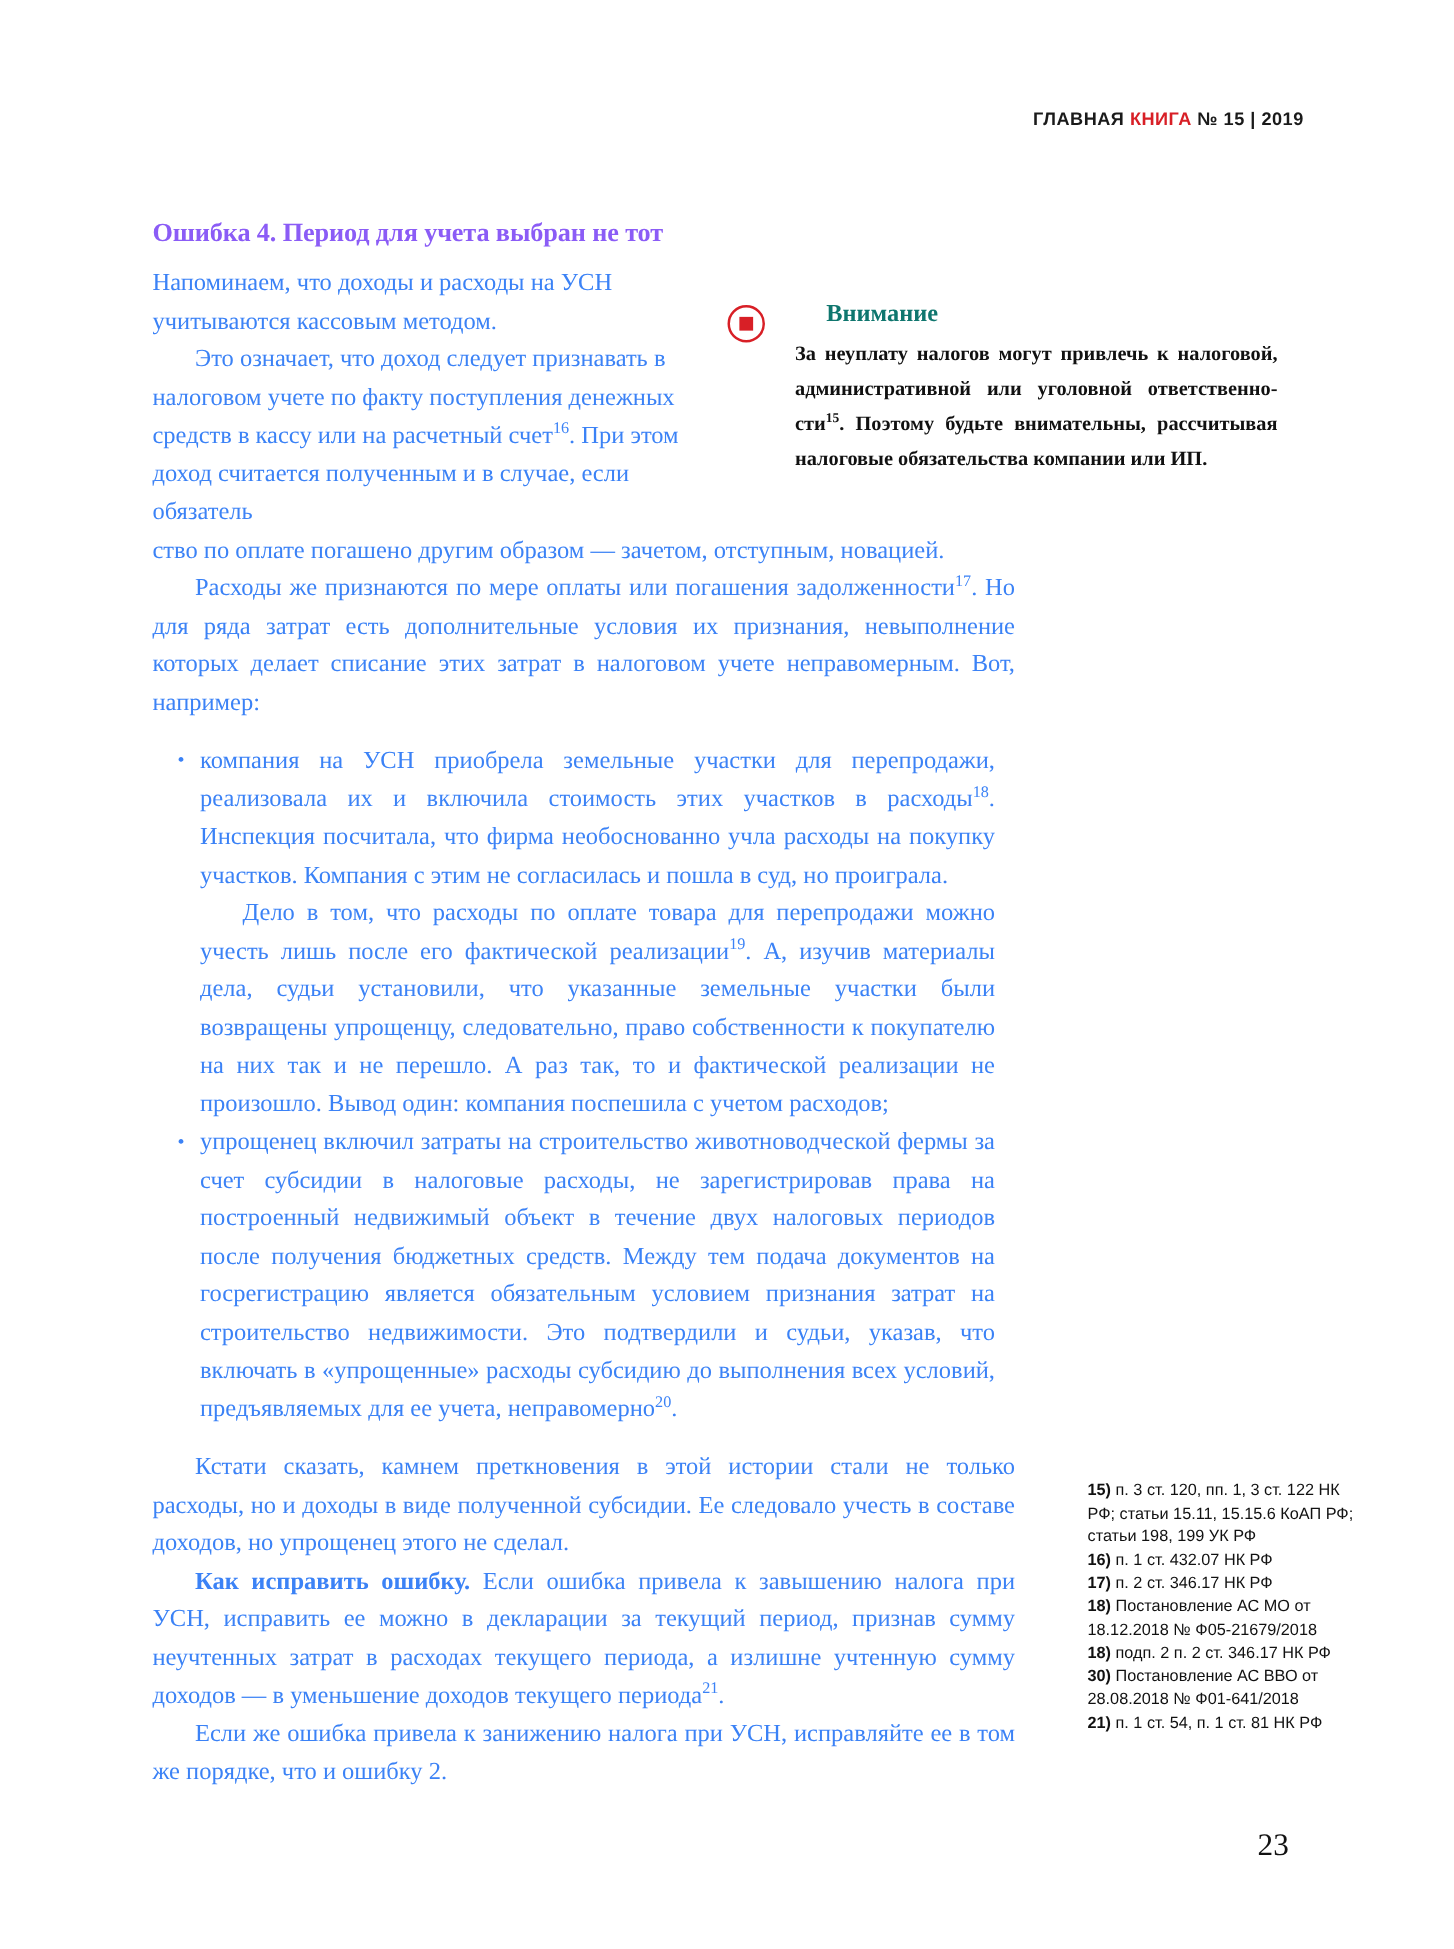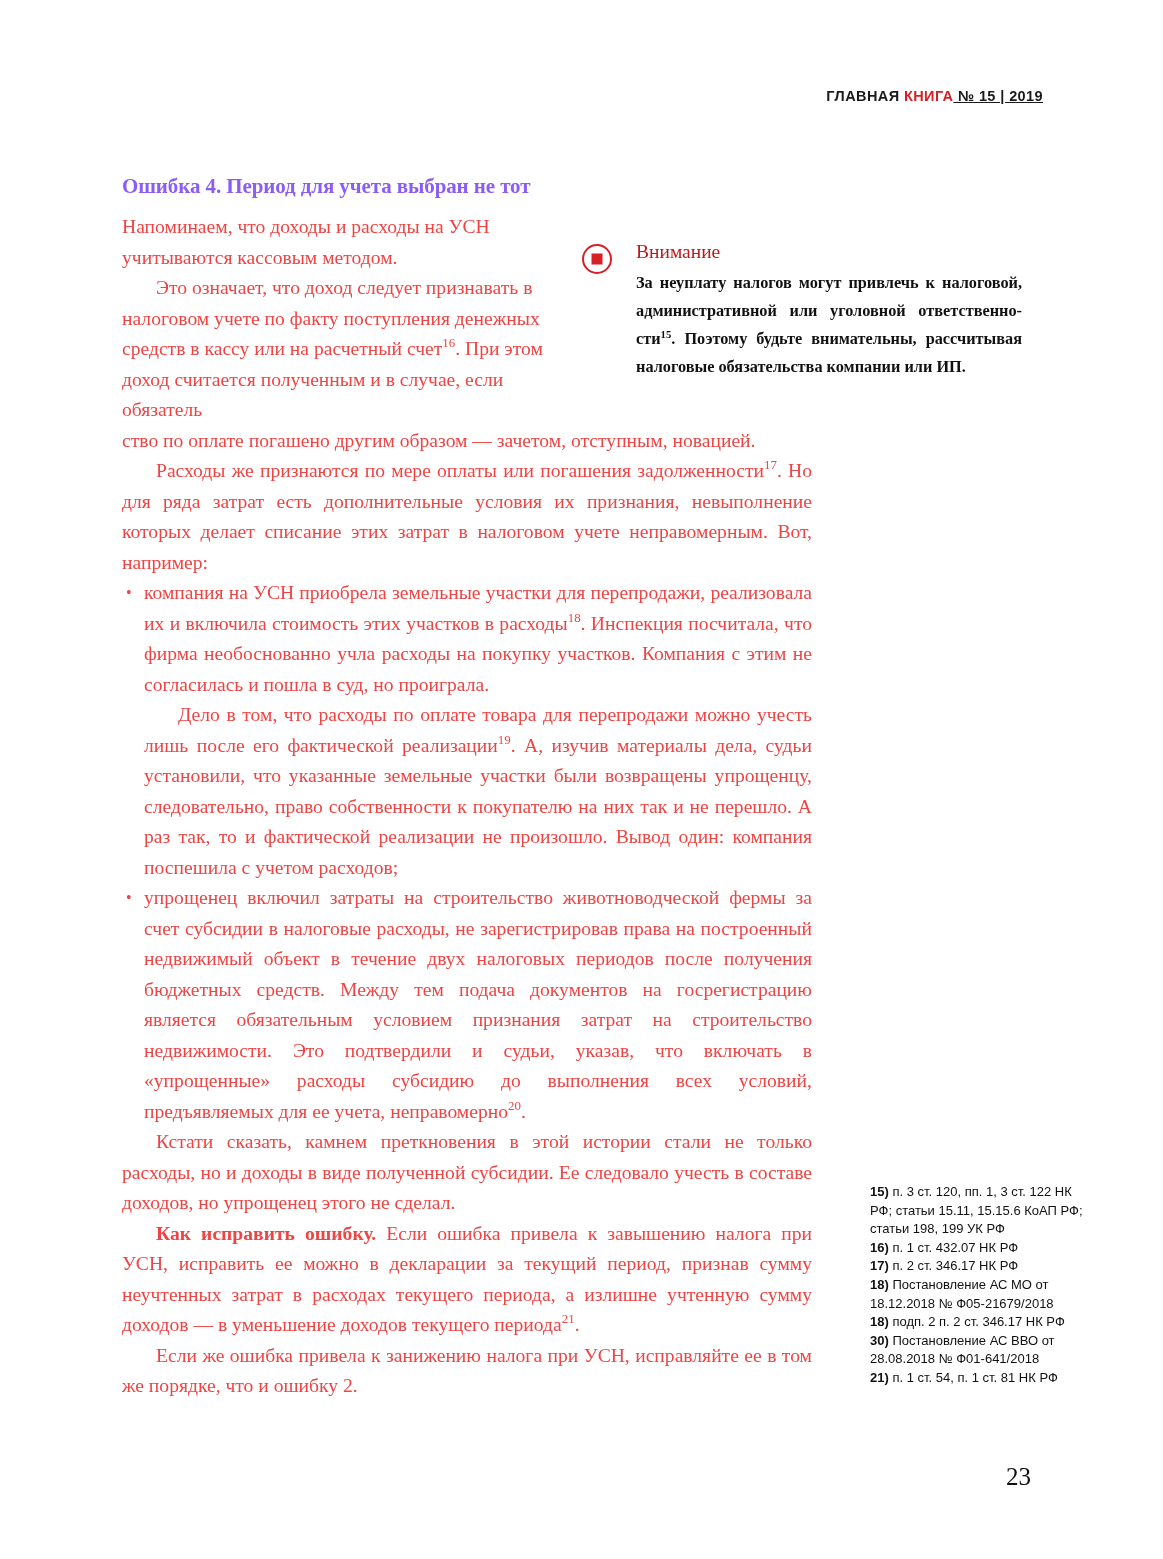--- a/index.html
+++ b/index.html
@@ -23,21 +23,21 @@
     top: 88px;
     right: 120px;
     font-family: "Liberation Sans", sans-serif;
     font-size: 14.5px;
     font-weight: bold;
     letter-spacing: 0.4px;
     white-space: nowrap;
   }
   .header .hdr-main { color: #1a1a1a; }
   .header .hdr-accent { color: #d81f26; margin-top: 15px; }
-  .header .hdr-rest { color: #1a1a1a; text-decoration: underline; }
+  .header .hdr-rest { color: #1a1a1a; }
 
   
   .sec-title {
     position: absolute;
     left: 122px;
     top: 160px;
     width: 760px;
     font-family: Liberation Serif, serif;
     font-size: 21px;
     font-weight: bold;
@@ -47,27 +47,27 @@
 
   
   .maincol {
     position: absolute;
     left: 122px;
     top: 212px;
     width: 690px;
     font-size: 19.6px;
     line-height: 30.5px;
     text-align: justify;
-    color: #ef4444;
+    color: #3b82f6;
   }
   .maincol p { margin: 0; }
   .maincol p.indent { text-indent: 34px; }
   .narrow { width: 430px; text-align: left; }
   .bullets {
-    margin: 0;
+    margin: 16px;
     padding: 0;
     list-style: none;
   }
   .bullets li {
     position: relative;
     padding-left: 22px;
     text-align: justify;
   }
   .bullets li::before {
     content: "•";
@@ -100,25 +100,25 @@
     content: "";
     position: absolute;
     left: 50%;
     top: 50%;
     width: 11px;
     height: 11px;
     background: #d81f26;
     transform: translate(-50%, -50%);
   }
   .att-title {
-    margin-left: 54px;
+    margin-left: 79px;
     font-family: "Liberation Serif", serif;
     font-size: 19.5px;
-    font-weight: normal;
-    color: #b91c1c;
+    font-weight: bold;
+    color: #0f766e;
     line-height: 24px;
   }
   .att-body {
     margin-left: 54px;
     margin-top: 5px;
     width: 386px;
     font-family: "Liberation Serif", serif;
     font-size: 16.3px;
     font-weight: bold;
     line-height: 28px;

